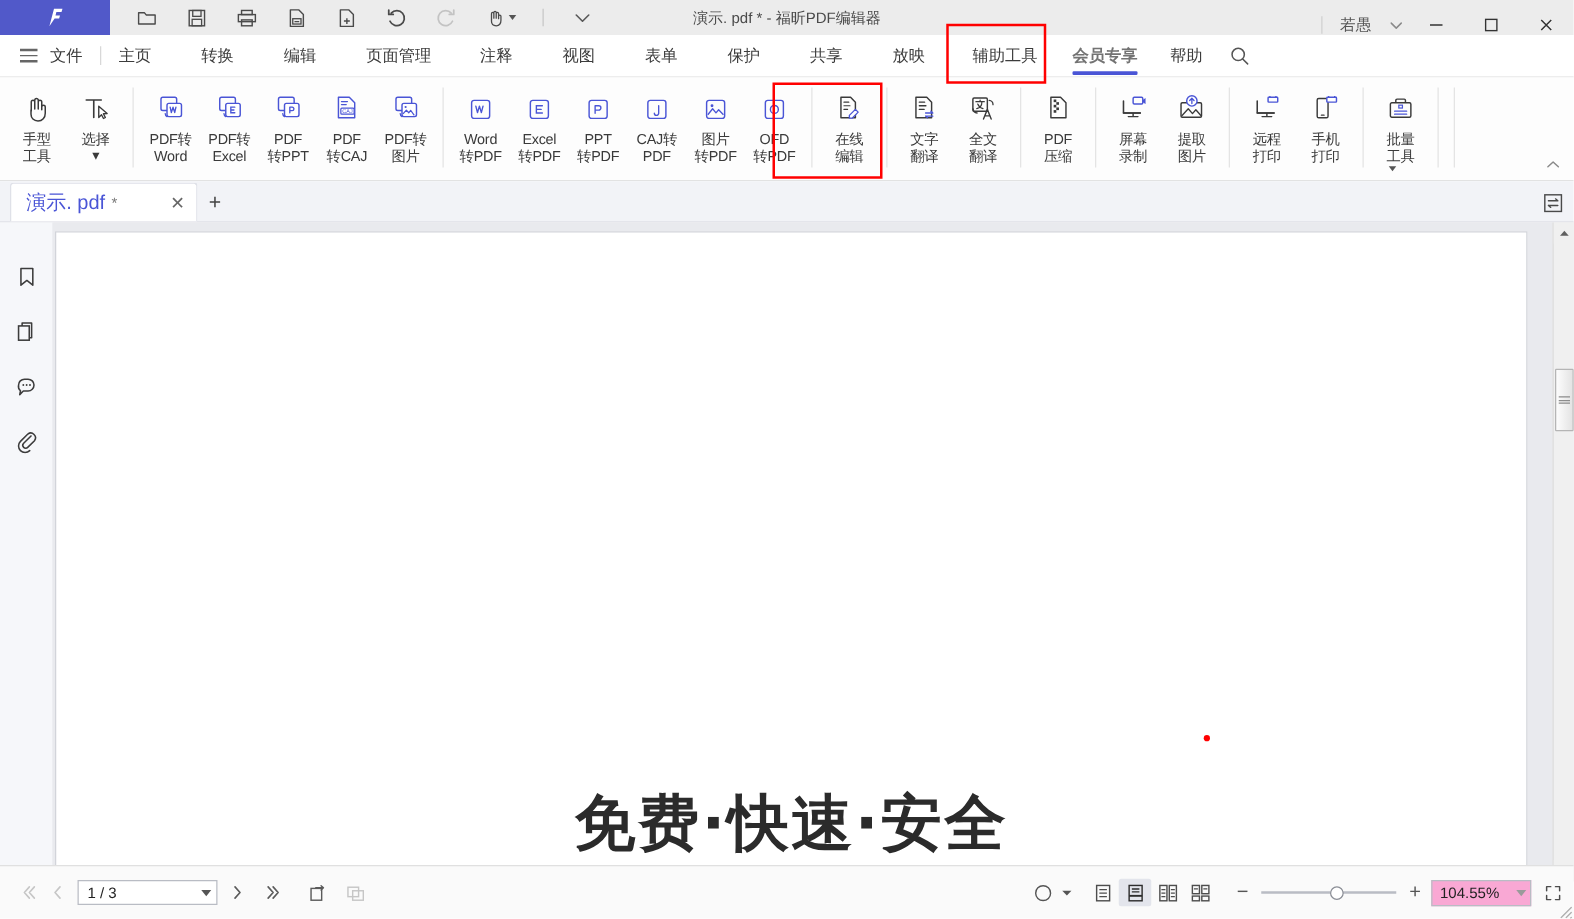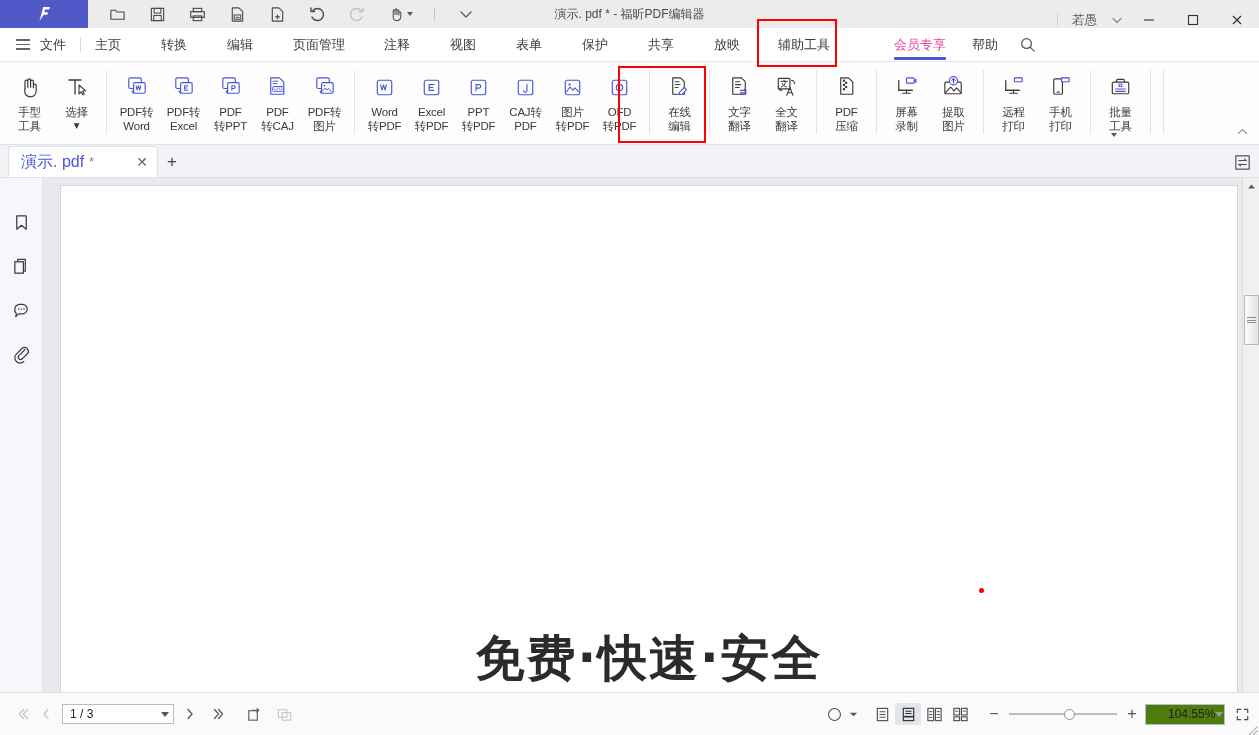--- a/index.html
+++ b/index.html
@@ -55,21 +55,21 @@
     border-bottom: 1px solid #e8e8e8;
   }
   .hamburger { width: 22px; display:flex; flex-direction: column; gap:3px; margin-left: 16px; cursor:pointer;}
   .hamburger i { display:block; height:1.5px; background:#666; width: 14px; }
   .menu-item {
     font-size: 13px; color: #3c3c3c; padding: 0 0px; height: 34px;
     display: flex; align-items: center; cursor: pointer; position: relative;
     white-space: nowrap;
   }
   .menu-sep { width:1px; height:15px; background:#d8d8d8; }
-  .menu-item.active { color: #ec4899; font-weight: normal; margin-left: 36px; }
+  .menu-item.active { color: #737373; font-weight: bold; }
   .menu-item.active::after {
     content:''; position:absolute; left: 50%; transform: translateX(-50%);
     bottom: 2px; width: 52px; height: 3px; background: #4a55d6; border-radius: 1px;
   }
   .search-ic { width: 30px; height: 34px; display:flex; align-items:center; justify-content:center; cursor:pointer;}
 
   
   .ribbon {
     position: absolute; top: 62px; left: 0; width: 1259px; height: 83px;
     background: #fdfdfd;
@@ -128,21 +128,21 @@
   }
   .rail-ic { width: 38px; height: 44px; display:flex; align-items:center; justify-content:center; cursor:pointer; }
   .rail-expand { position:absolute; left: 40px; top: 255px; width: 12px; height: 18px; display:flex;align-items:center;justify-content:center;cursor:pointer; }
 
   
   .docarea {
     position: absolute; top: 178px; left: 43px; width: 1216px; height: 527px;
     background: #e9eaee; overflow: hidden;
   }
   .page {
-    position: absolute; left: 17px; top: 7px; width: 1178px; height: 530px;
+    position: absolute; left: 1px; top: 7px; width: 1178px; height: 530px;
     background: #ffffff; border: 1px solid #d2d4da;
   }
   .page-text {
     position: absolute; left: 0; right: 0; top: 440px;
     text-align: center;
     font-size: 49px; font-weight: bold; color: #2b2b2b;
     font-family: "DejaVu Sans", "Liberation Sans", sans-serif;
     letter-spacing: 2px;
   }
   .red-dot {
@@ -180,22 +180,22 @@
   .pagebox .pv { font-size: 12px; color: #222; font-family:"Liberation Sans",sans-serif;}
   .pagebox .ar { margin-left:auto; width:0;height:0;border-left:4px solid transparent;border-right:4px solid transparent;border-top:5px solid #555; cursor:pointer;}
   .sb-right { position: absolute; right: 4px; display:flex; align-items:center; height: 30px;}
   .viewmode { width: 26px; height: 22px; display:flex;align-items:center;justify-content:center;cursor:pointer;border-radius:2px;}
   .viewmode.sel { background: #e3e5ec; }
   .zoomtrack { position: relative; width: 108px; height: 14px; display:flex;align-items:center; margin: 0 6px;}
   .zoomtrack .line { width: 100%; height: 1.5px; background: #b9bcc4; }
   .zoomtrack .knob { position:absolute; left: 55px; width: 11px; height: 11px; border-radius:50%; background:#fff; border:1.5px solid #8b8e96; cursor:pointer;}
   .zoompm { width: 18px; text-align:center; font-size: 16px; color:#555; cursor:pointer; user-select:none;}
   .zoombox {
-    width: 80px; height: 21px; border: 1px solid #b9bcc4; background:#4d7c0f;
-    display:flex;align-items:center; padding: 0 3px 0 22px; margin-left: 4px; cursor:text;
+    width: 80px; height: 21px; border: 1px solid #b9bcc4; background:#f9a8d4;
+    display:flex;align-items:center; padding: 0 3px 0 6px; margin-left: 4px; cursor:text;
   }
   .zoombox .zv { font-size: 12px; color:#222; font-family:"Liberation Sans",sans-serif;}
   .zoombox .ar { margin-left:auto; width:0;height:0;border-left:4px solid transparent;border-right:4px solid transparent;border-top:5px solid #9a9a9a;}
   .fs-btn { width: 26px; height:24px; display:flex;align-items:center;justify-content:center;cursor:pointer;margin-left:4px;}
   .grip { position:absolute; right: 1px; bottom: 1px; width:12px;height:12px; }
 </style>
 </head>
 <body>
 
 <div id="app">

